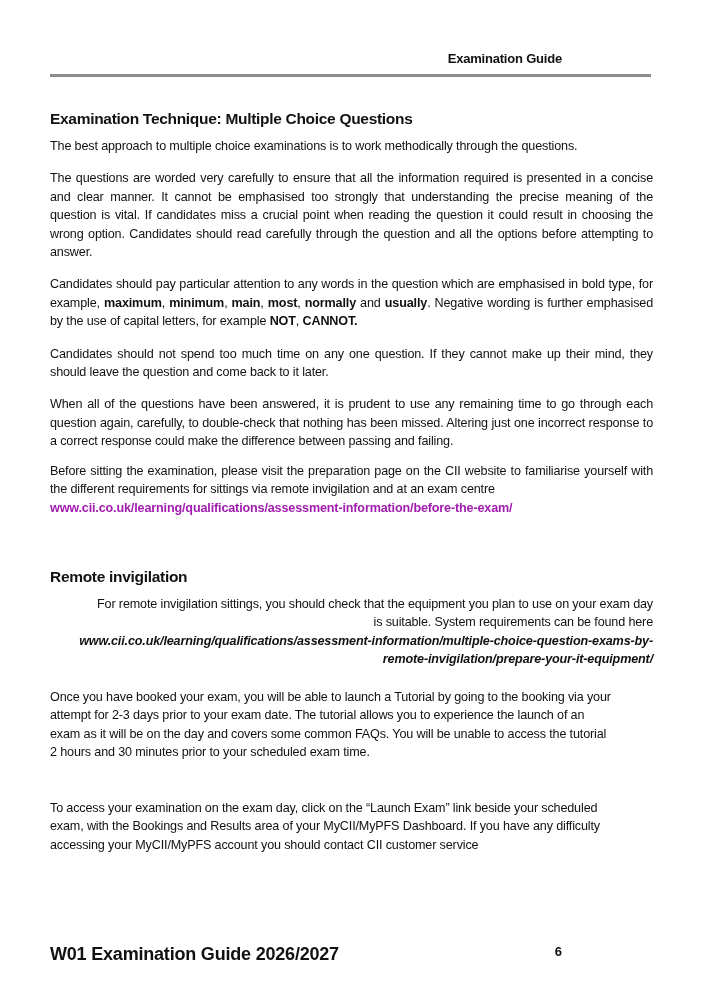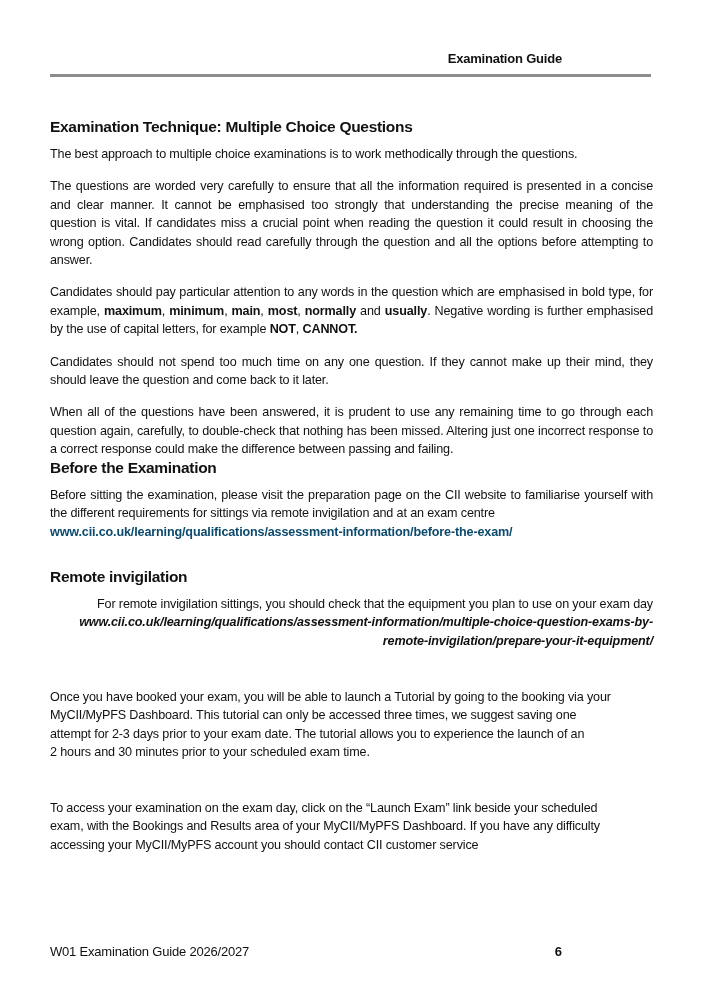--- a/index.html
+++ b/index.html
@@ -8,68 +8,68 @@
   .page { position: absolute; left: 0; top: 0; width: 619px; height: 1000px; }
   .header-title { position: absolute; right: 57px; top: 51px; font-size: 13px; font-weight: bold; letter-spacing: -0.2px; }
   .header-rule { position: absolute; left: 50px; top: 74px; width: 601px; height: 3px; background: #8c8c8c; }
   .content { position: absolute; left: 50px; top: 102px; width: 603px; }
   h2 { font-size: 15.5px; font-weight: bold; margin: 0 0 8px 0; letter-spacing: -0.3px; line-height: 20px; }
   p { font-size: 12.6px; line-height: 18.4px; margin: 4px 0 14px 0; letter-spacing: -0.15px; }
   p.justify { text-align: justify; }
   .sec { position: absolute; left: 0; width: 603px; }
   b { font-weight: bold; }
   .url { font-weight: bold; display: block; }
-  .footer-left { position: absolute; left: 50px; top: 944px; font-size: 13px; font-weight: normal; letter-spacing: -0.2px; }
+  .footer-left { position: absolute; left: 50px; top: 944px; font-size: 18px; font-weight: bold; letter-spacing: -0.2px; }
   .footer-right { position: absolute; right: 57px; top: 944px; font-size: 13px; font-weight: bold; }
 </style>
 </head>
 <body>
 
 <div class="page">
 
   <div class="header-title">Examination Guide</div>
   <div class="header-rule"></div>
 
   <div class="content">
 
-    <div class="sec" style="top:15px;">
+    <div class="sec" style="top:7px;">
       <h2>Examination Technique: Multiple Choice Questions</h2>
       <p style="margin-bottom:14px;">The best approach to multiple choice examinations is to work methodically through the questions.</p>
       <p class="justify" style="margin-bottom:14px;">The questions are worded very carefully to ensure that all the information required is presented in a concise and clear manner.  It cannot be emphasised too strongly that understanding the precise meaning of the question is vital.  If candidates miss a crucial point when reading the question it could result in choosing the wrong option.  Candidates should read carefully through the question and all the options before attempting to answer.</p>
       <p class="justify" style="margin-bottom:14px;">
         <span>Candidates should pay particular attention to any words in the question which are emphasised in bold type, for example, </span><b>maximum</b><span>, </span><b>minimum</b><span>, </span><b>main</b><span>, </span><b>most</b><span>, </span><b>normally</b><span> and </span><b>usually</b><span>.  Negative wording is further emphasised by the use of capital letters, for example </span><b>NOT</b><span>, </span><b>CANNOT</b><b>.</b>
       </p>
       <p class="justify" style="margin-bottom:14px;">Candidates should not spend too much time on any one question.  If they cannot make up their mind, they should leave the question and come back to it later.</p>
       <p class="justify">When all of the questions have been answered, it is prudent to use any remaining time to go through each question again, carefully, to double-check that nothing has been missed.  Altering just one incorrect response to a correct response could make the difference between passing and failing.</p>
     </div>
 
     <div class="sec" style="top:356px;">
-      <h2>Before the Examination</h2>
       <p class="justify" style="margin-bottom:0;">
         <span>Before sitting the examination, please visit the preparation page on the CII website to familiarise yourself with the different requirements for sittings via remote invigilation and at an exam centre</span>
-        <a class="url" style="color:#0c4a6e;text-decoration:none;">www.cii.co.uk/learning/qualifications/assessment-information/before-the-exam/</a>
+        <a class="url" style="color:#a21caf;text-decoration:none;">www.cii.co.uk/learning/qualifications/assessment-information/before-the-exam/</a>
       </p>
     </div>
 
     <div class="sec" style="top:465px;">
       <h2>Remote invigilation</h2>
       <p style="margin-bottom:0;text-align:right;">
         <span style="display:block">For remote invigilation sittings, you should check that the equipment you plan to use on your exam day</span>
+        <span style="display:block">is suitable.  System requirements can be found here</span>
         <a class="url" style="color:#111;text-decoration:none;font-style:italic;">
           <span style="display:block">www.cii.co.uk/learning/qualifications/assessment-information/multiple-choice-question-exams-by-</span>
           <span style="display:block">remote-invigilation/prepare-your-it-equipment/</span>
         </a>
       </p>
     </div>
 
     <div class="sec" style="top:586px;">
       <p style="margin:0;">
         <span style="display:block">Once you have booked your exam, you will be able to launch a Tutorial by going to the booking via your</span>
-        <span style="display:block">MyCII/MyPFS Dashboard.  This tutorial can only be accessed three times, we suggest saving one</span>
         <span style="display:block">attempt for 2-3 days prior to your exam date.  The tutorial allows you to experience the launch of an</span>
+        <span style="display:block">exam as it will be on the day and covers some common FAQs.  You will be unable to access the tutorial</span>
         <span style="display:block">2 hours and 30 minutes prior to your scheduled exam time.</span>
       </p>
     </div>
 
     <div class="sec" style="top:697px;">
       <p style="margin:0;">
         <span style="display:block">To access your examination on the exam day, click on the “Launch Exam” link beside your scheduled</span>
         <span style="display:block">exam, with the Bookings and Results area of your MyCII/MyPFS Dashboard.  If you have any difficulty</span>
         <span style="display:block">accessing your MyCII/MyPFS account you should contact CII customer service</span>
       </p>

